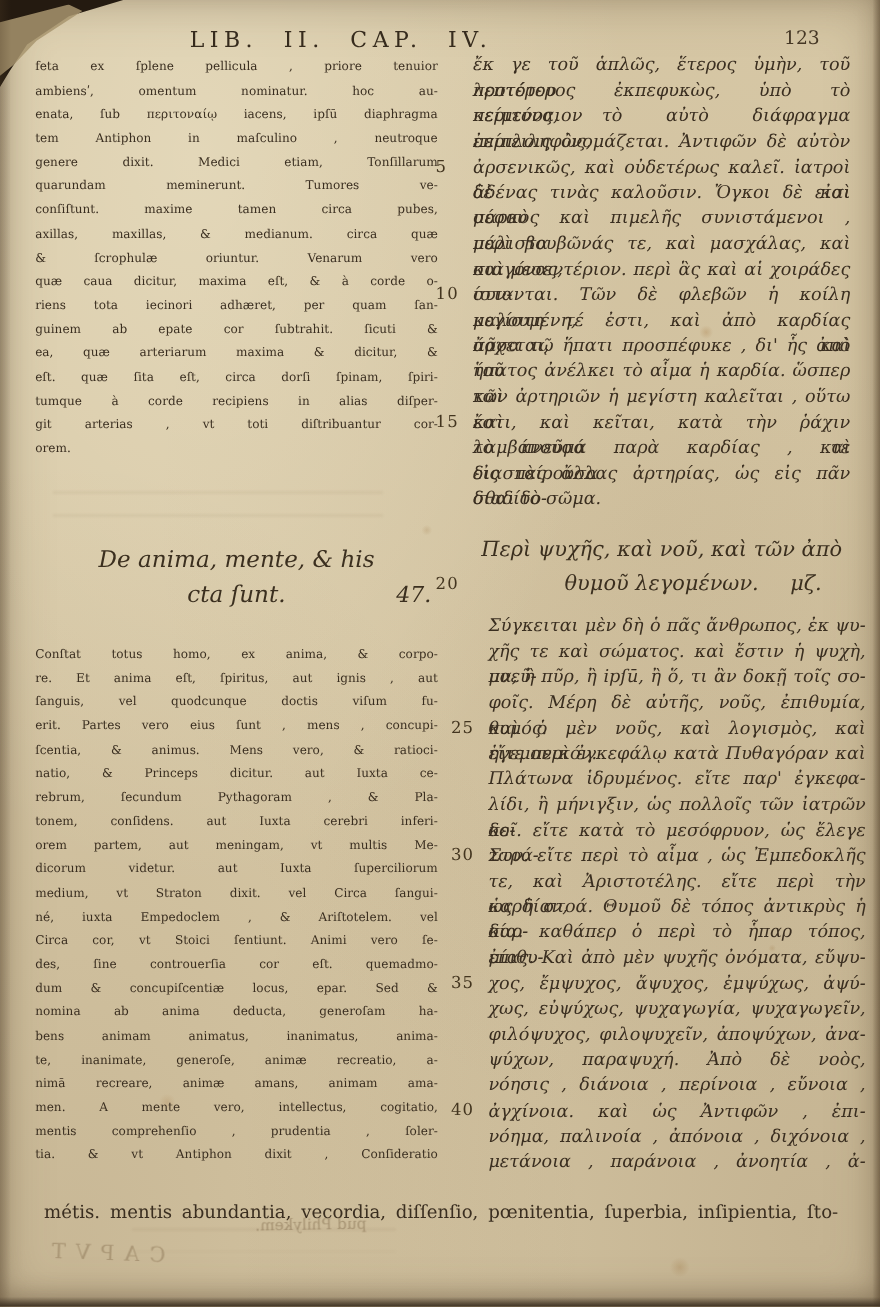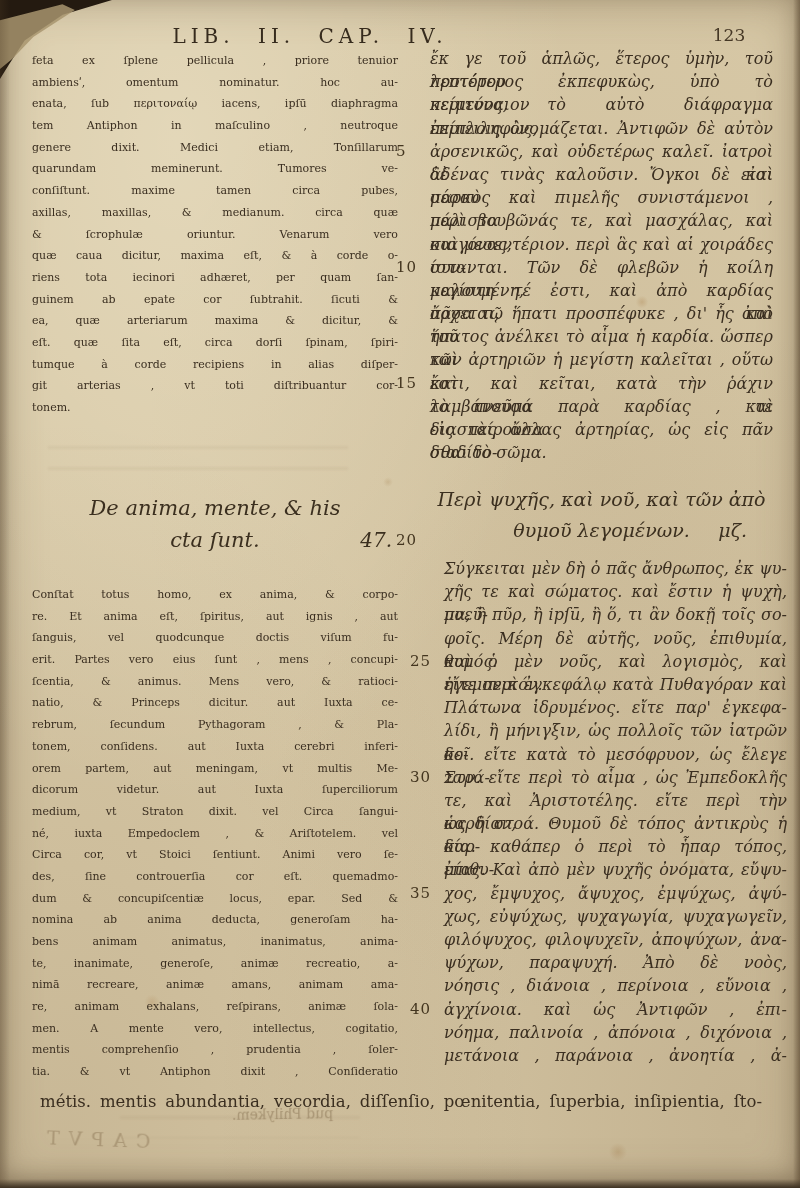--- a/index.html
+++ b/index.html
@@ -52,21 +52,21 @@
     text-align:left;letter-spacing:1px;color:#43351f;}
 
   .lat-heading{position:absolute;left:32px;top:492px;width:366px;text-align:center;
     font-style:italic;font-size:21px;line-height:32px;color:#3b2f1f;}
   .lat-heading .h3row{position:relative;}
   .sec-num-lat{position:absolute;right:6px;top:0;font-size:20px;}
   .grk-heading{position:absolute;left:430px;top:484px;width:343px;text-align:center;
     font-style:italic;font-size:19px;line-height:31px;color:#3b2f1f;}
   .grk-heading .h2row{position:relative;}
   .sec-num-grk{position:absolute;right:26px;top:0;margin-left:18px;}
-  .grk-heading .lnum{left:-34px;top:10px;}
+  .grk-heading .lnum{left:-34px;top:0;}
 
   .footer-line{position:absolute;left:40px;top:1091px;width:722px;font-size:16.5px;
     line-height:22px;text-align:justify;text-align-last:justify;}
 
   .bleed{position:absolute;font-family:"DejaVu Serif",serif;pointer-events:none;}
   .bleed-caput{left:38px;top:1128px;font-size:19px;letter-spacing:9px;
     transform:scaleX(-1) rotate(-2deg);color:rgba(120,98,66,.38);filter:blur(.7px);}
   .bleed-phily{left:232px;top:1106px;font-size:14px;transform:scaleX(-1) rotate(1deg);
     color:rgba(120,98,66,.45);filter:blur(.6px);}
   .ghost{position:absolute;pointer-events:none;opacity:.5;filter:blur(1px);
@@ -116,21 +116,21 @@
       <div class="lline"><span>guinem ab epate cor ſubtrahit. ſicuti &amp;</span></div>
 
       <div class="lline"><span>ea, quæ arteriarum maxima &amp; dicitur, &amp;</span></div>
 
       <div class="lline"><span>eſt. quæ ſita eſt, circa dorſi ſpinam, ſpiri-</span></div>
 
       <div class="lline"><span>tumque à corde recipiens in alias diſper-</span></div>
 
       <div class="lline"><span>git arterias , vt toti diſtribuantur cor-</span></div>
 
-      <div class="lline noj"><span>tonem.</span></div>
+      <div class="lline noj"><span>orem.</span></div>
     </div>
 
   <div class="lat-heading">
     <div>De anima, mente, &amp; his</div>
     <div class="h3row">
       <span>cta ſunt.</span>
       <span class="sec-num-lat">47.</span>
     </div>
   </div>
 
@@ -167,21 +167,20 @@
       <div class="lline"><span>dum &amp; concupiſcentiæ locus, epar. Sed &amp;</span></div>
 
       <div class="lline"><span>nomina ab anima deducta, generoſam ha-</span></div>
 
       <div class="lline"><span>bens animam animatus, inanimatus, anima-</span></div>
 
       <div class="lline"><span>te, inanimate, generoſe, animæ recreatio, a-</span></div>
 
       <div class="lline"><span>nimā recreare, animæ amans, animam ama-</span></div>
 
-      <div class="lline"><span>re, animam exhalans, reſpirans, animæ ſola-</span></div>
 
       <div class="lline"><span>men. A mente vero, intellectus, cogitatio,</span></div>
 
       <div class="lline"><span>mentis comprehenſio , prudentia , ſoler-</span></div>
 
       <div class="lline"><span>tia. &amp; vt Antiphon dixit , Conſideratio</span></div>
     </div>
 
   <div class="col grk-top">
 

